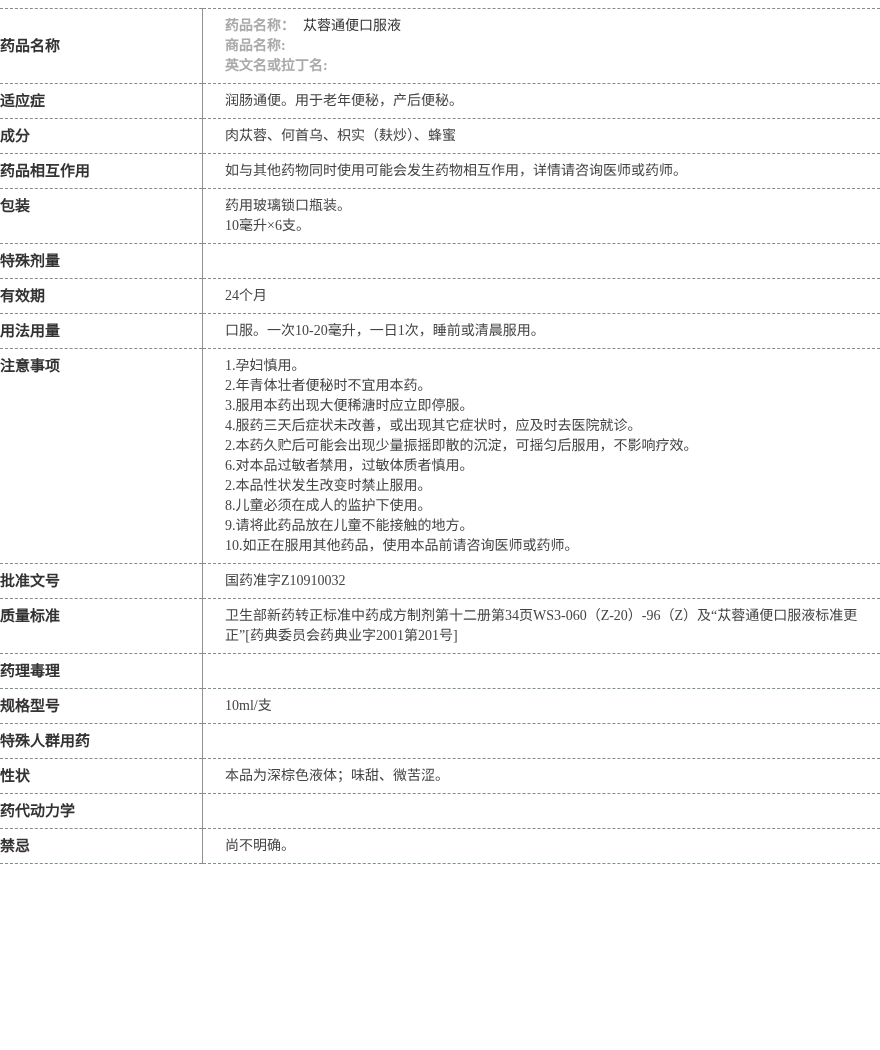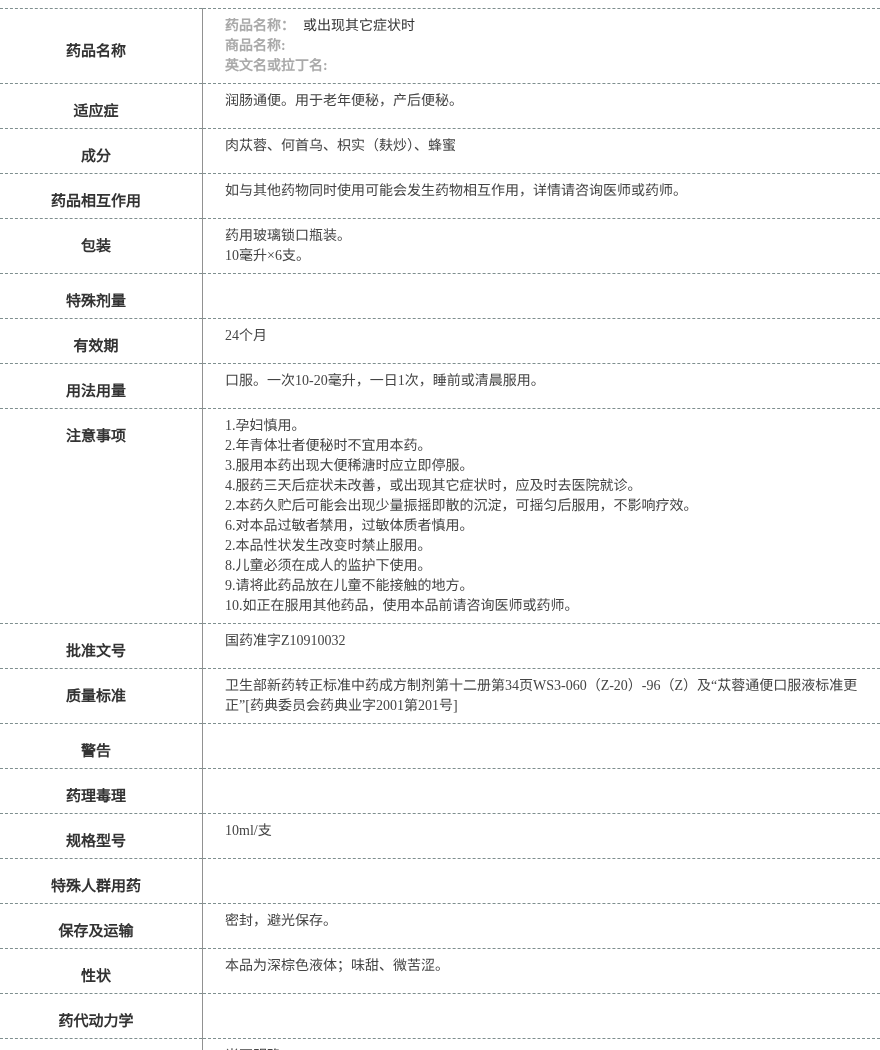--- a/index.html
+++ b/index.html
@@ -19,23 +19,23 @@
     margin-top: 8px;
     border-top: 1px dashed #7f8f8f;
     table-layout: fixed;
   }
   table.drug-table tr {
     border-bottom: 1px dashed #7f8f8f;
   }
   th.label-cell {
     width: 192px;
     border-right: 1px solid #919191;
-    text-align: center;
+    text-align: left;
     vertical-align: top;
-    padding: 17px 10px 7px 0;
+    padding: 7px 10px 7px 0;
     font-size: 15px;
     font-weight: bold;
     color: #333333;
     line-height: 20px;
     white-space: nowrap;
   }
   th.label-cell.valign-middle {
     vertical-align: middle;
   }
   td.content-cell {
@@ -59,21 +59,21 @@
 </style>
 </head>
 <body>
 
 <table class="drug-table">
   <tbody id="table-body">
     <tr>
       <th class="label-cell valign-middle">药品名称</th>
       <td class="content-cell">
         <div class="line">
-          <span class="muted">药品名称：</span><span class="drug-name">或出现其它症状时</span>
+          <span class="muted">药品名称：</span><span class="drug-name">苁蓉通便口服液</span>
         </div>
         <div class="line">
           <span class="muted">商品名称:</span>
         </div>
         <div class="line">
           <span class="muted">英文名或拉丁名:</span>
         </div>
       </td>
     </tr>
 
@@ -149,48 +149,38 @@
   </tr>
 
   <tr>
     <th class="label-cell">质量标准</th>
     <td class="content-cell">
           <div class="line">卫生部新药转正标准中药成方制剂第十二册第34页WS3-060（Z-20）-96（Z）及“苁蓉通便口服液标准更正”[药典委员会药典业字2001第201号]</div>
         </td>
   </tr>
 
 
-  <tr>
-    <th class="label-cell">警告</th>
-    <td class="content-cell"></td>
-  </tr>
 
   <tr>
     <th class="label-cell">药理毒理</th>
     <td class="content-cell"></td>
   </tr>
 
   <tr>
     <th class="label-cell">规格型号</th>
     <td class="content-cell">
           <div class="line">10ml/支</div>
         </td>
   </tr>
 
   <tr>
     <th class="label-cell">特殊人群用药</th>
     <td class="content-cell"></td>
   </tr>
 
-  <tr>
-    <th class="label-cell">保存及运输</th>
-    <td class="content-cell">
-          <div class="line">密封，避光保存。</div>
-        </td>
-  </tr>
 
   <tr>
     <th class="label-cell">性状</th>
     <td class="content-cell">
           <div class="line">本品为深棕色液体；味甜、微苦涩。</div>
         </td>
   </tr>
 
   <tr>
     <th class="label-cell">药代动力学</th>

